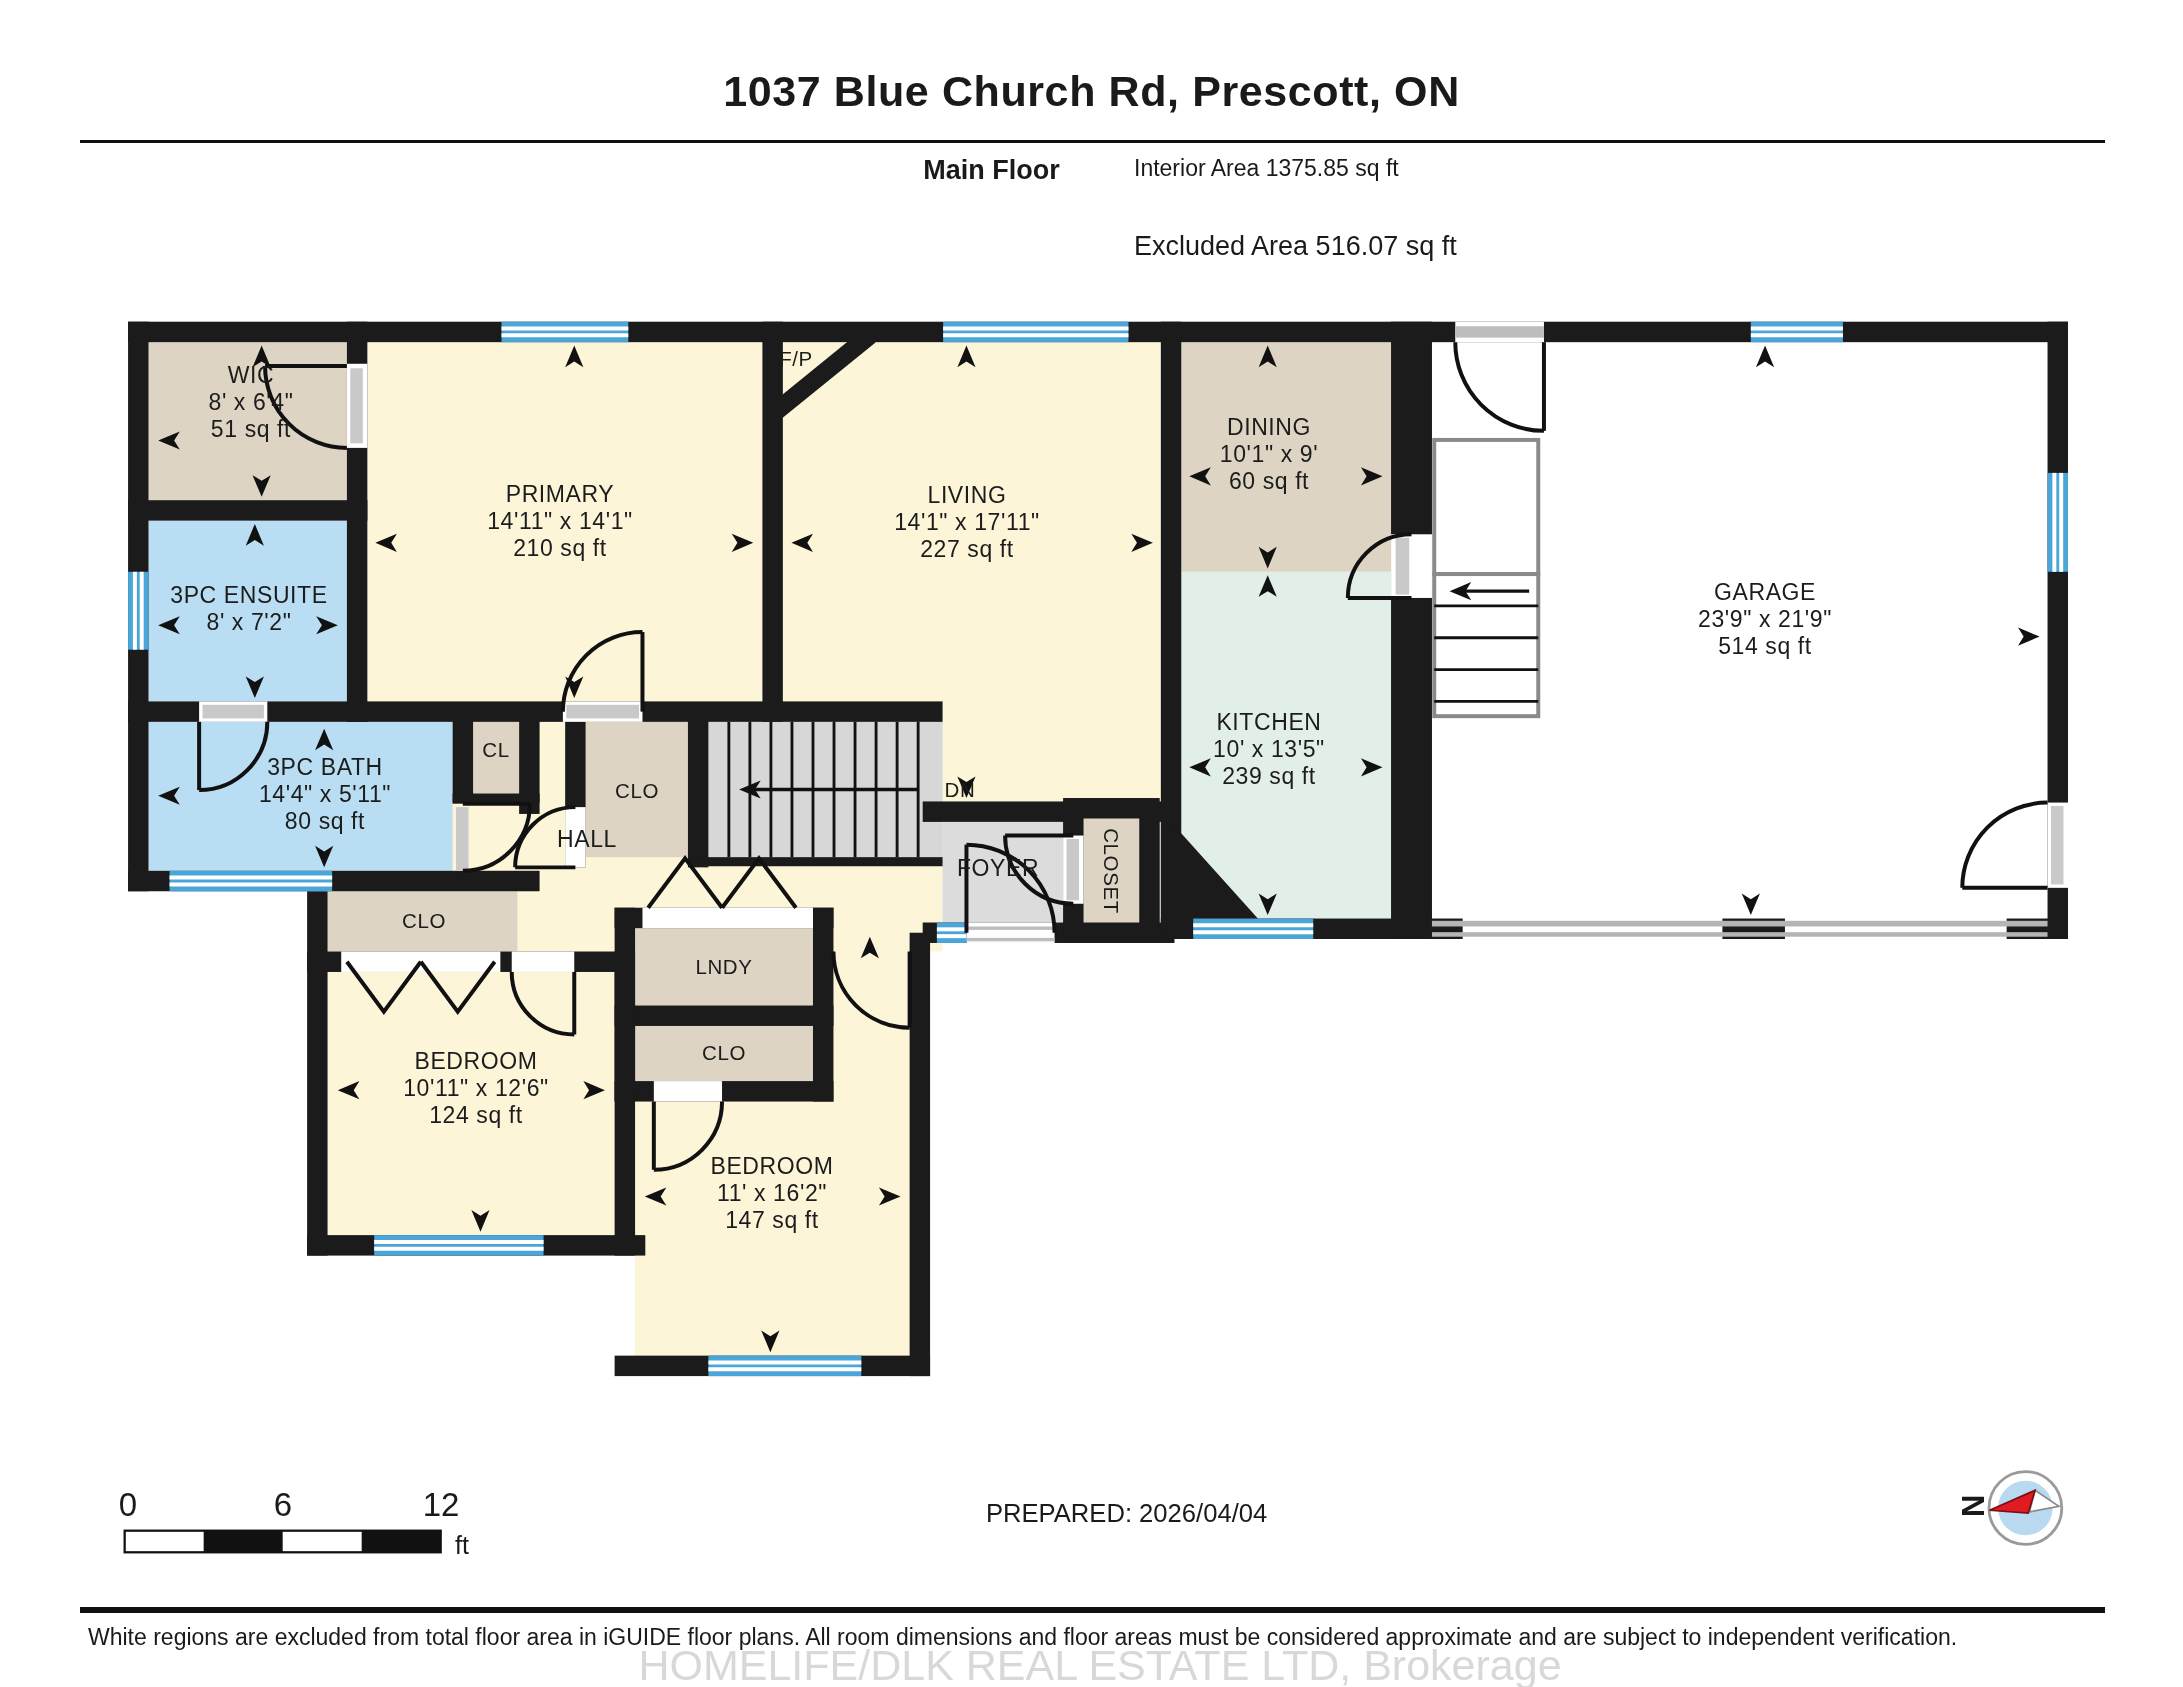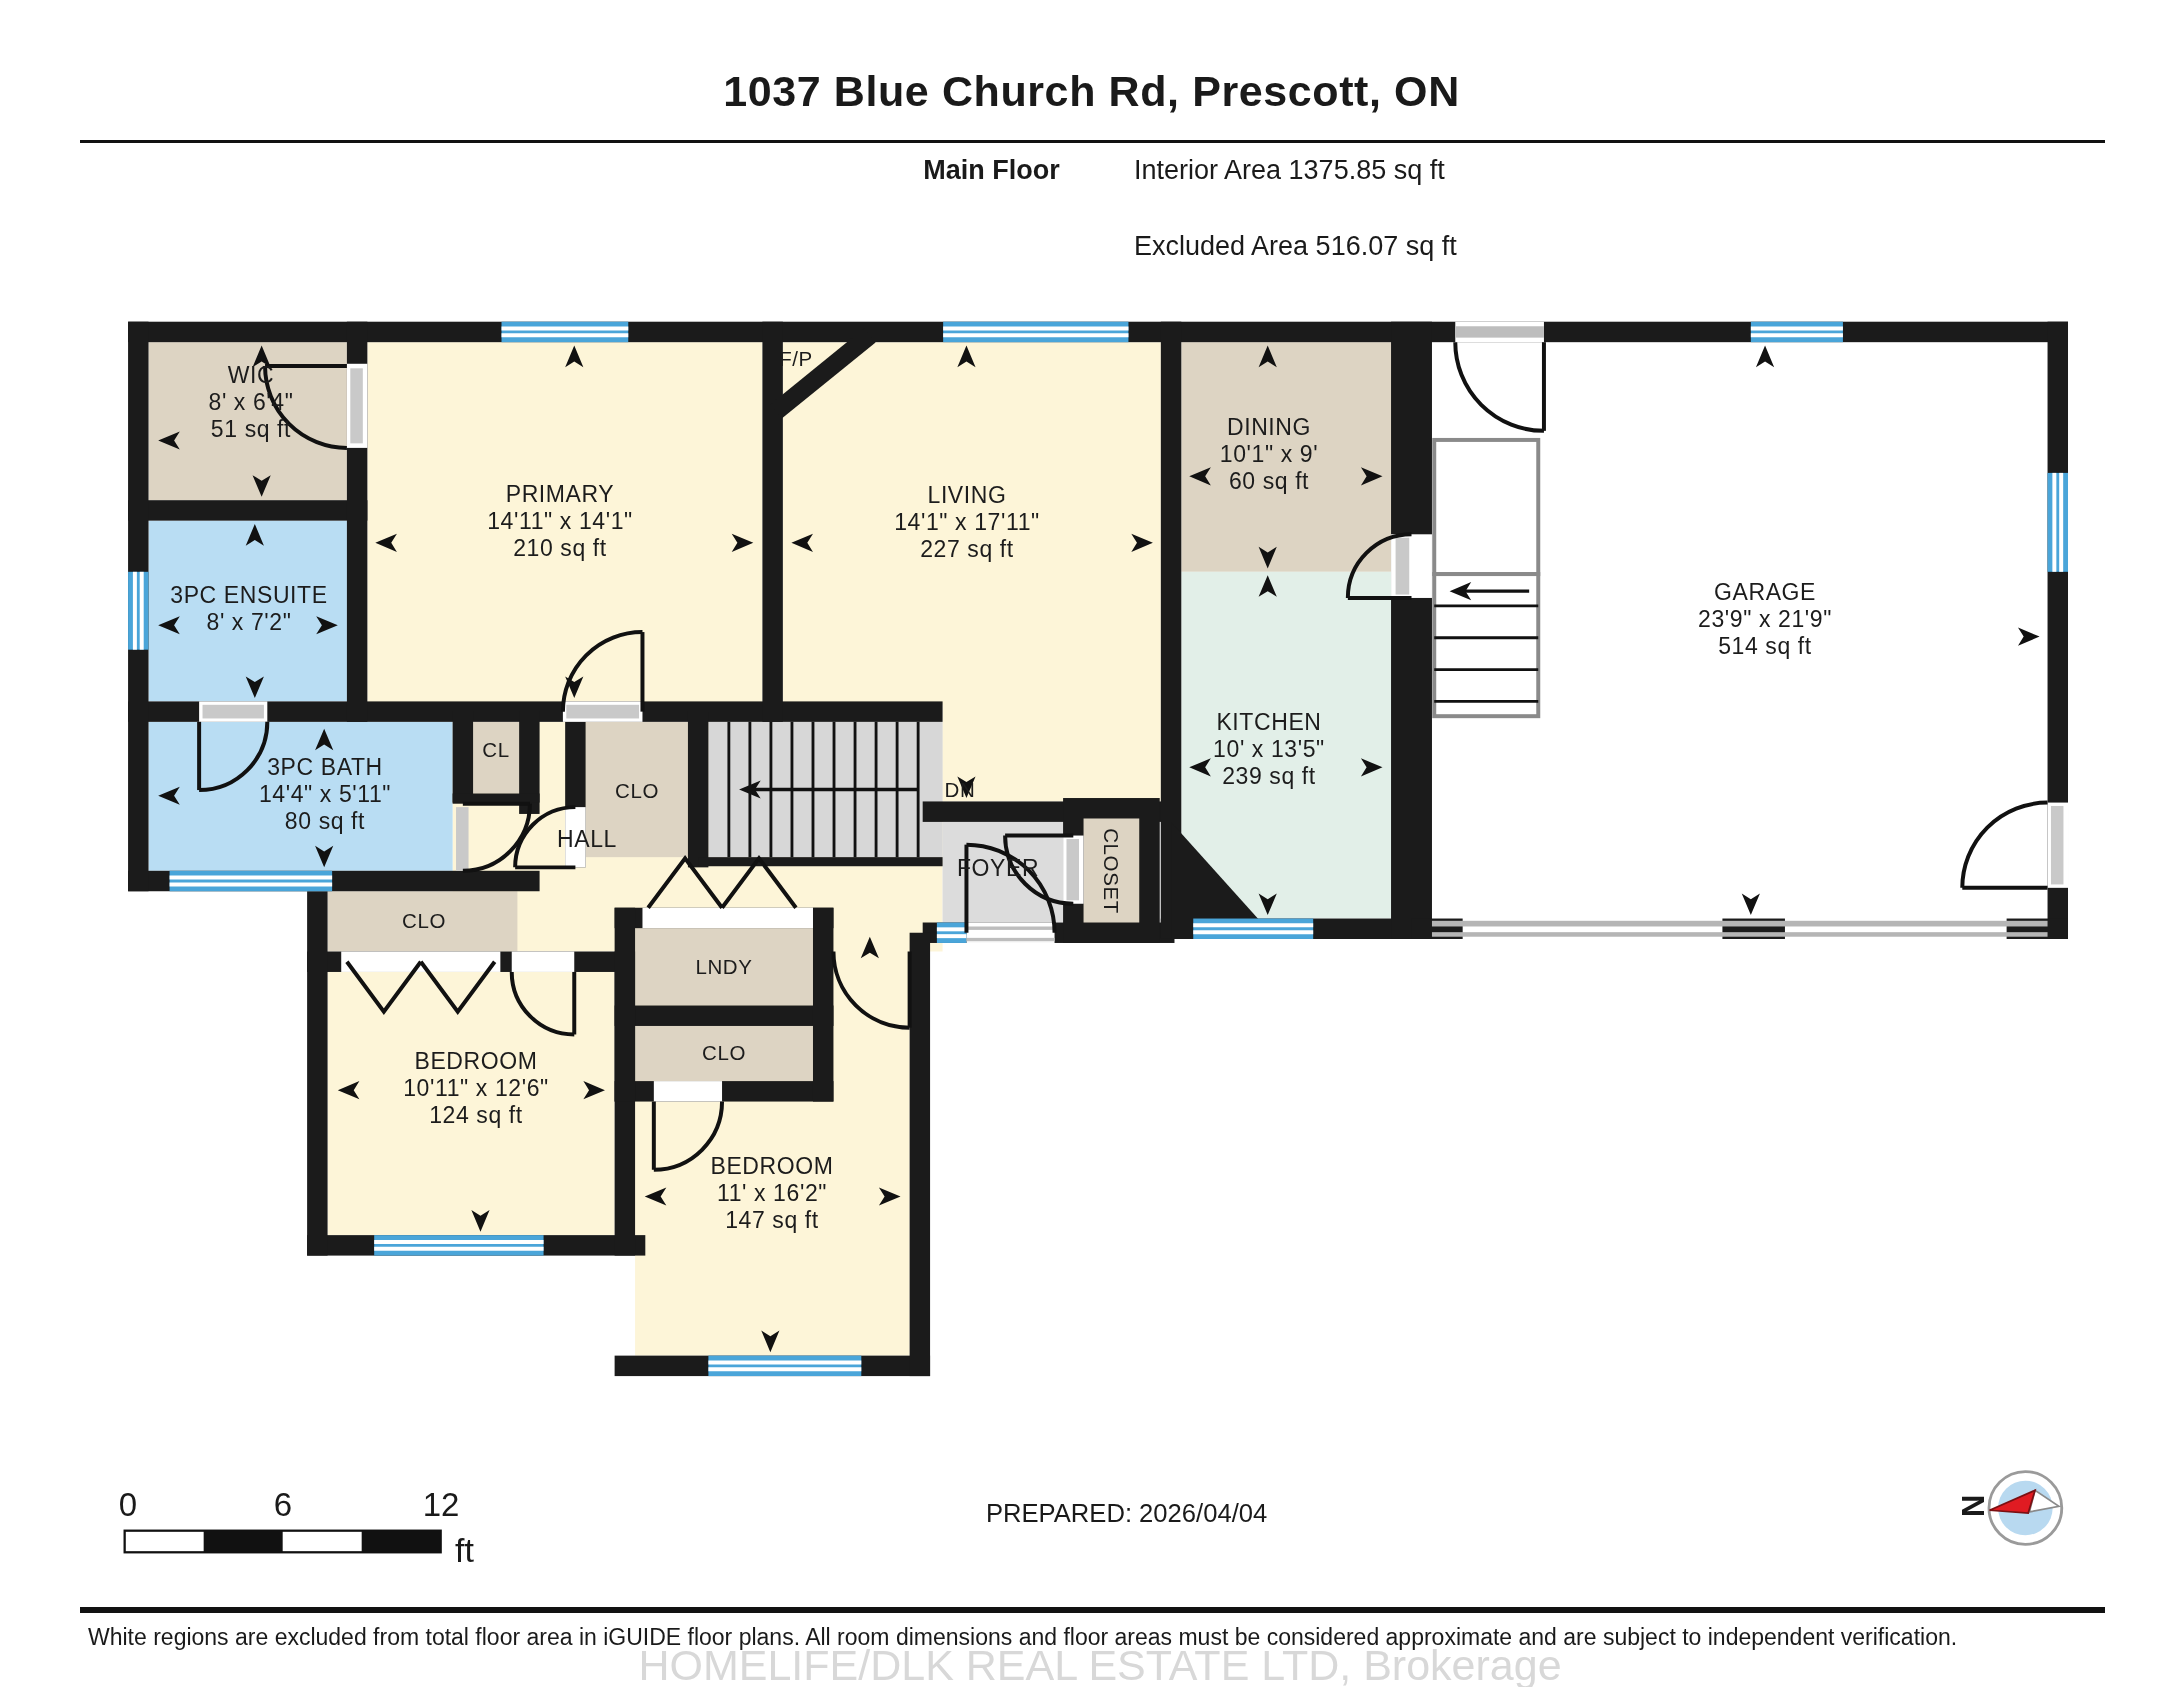--- a/index.html
+++ b/index.html
@@ -37,24 +37,24 @@
   }
   .rlabel span:empty{display:none;}
   .rlabel.small{font-size:20.5px;}
   .rlabel.rot{transform:translate(-50%,-50%) rotate(90deg);}
   .hdr-title{
     position:absolute;left:0;top:67px;width:100%;text-align:center;
     font-size:43px;font-weight:bold;letter-spacing:0.6px;
   }
   .hdr-rule{position:absolute;left:80px;top:140px;width:2025px;height:3.4px;background:#111;}
   .hdr-floor{position:absolute;left:878px;top:155px;width:227px;text-align:center;font-size:27px;font-weight:bold;}
-  .hdr-int{position:absolute;left:1134px;top:155px;font-size:27px;text-align:center;}
+  .hdr-int{position:absolute;left:1134px;top:155px;font-size:23px;text-align:center;}
   .hdr-exc{position:absolute;left:1134px;top:191px;font-size:27px;margin-top:40px;}
   .scale-num{position:absolute;font-size:33px;transform:translate(-50%,0);}
-  .scale-ft{position:absolute;font-size:34px;}
+  .scale-ft{position:absolute;font-size:25px;}
   .prepared{position:absolute;left:986px;top:1499px;font-size:25.6px;}
   .compass-n{
     position:absolute;left:1972px;top:1506px;font-size:31px;font-weight:bold;
     transform:translate(-50%,-50%) rotate(90deg);
   }
   .divider{position:absolute;left:80px;top:1607px;width:2025px;height:5.7px;background:#111;}
   .watermark{
     position:absolute;left:1100px;top:1641px;transform:translateX(-50%);
     font-size:43px;color:#d8d8d8;white-space:nowrap;z-index:1;
   }

